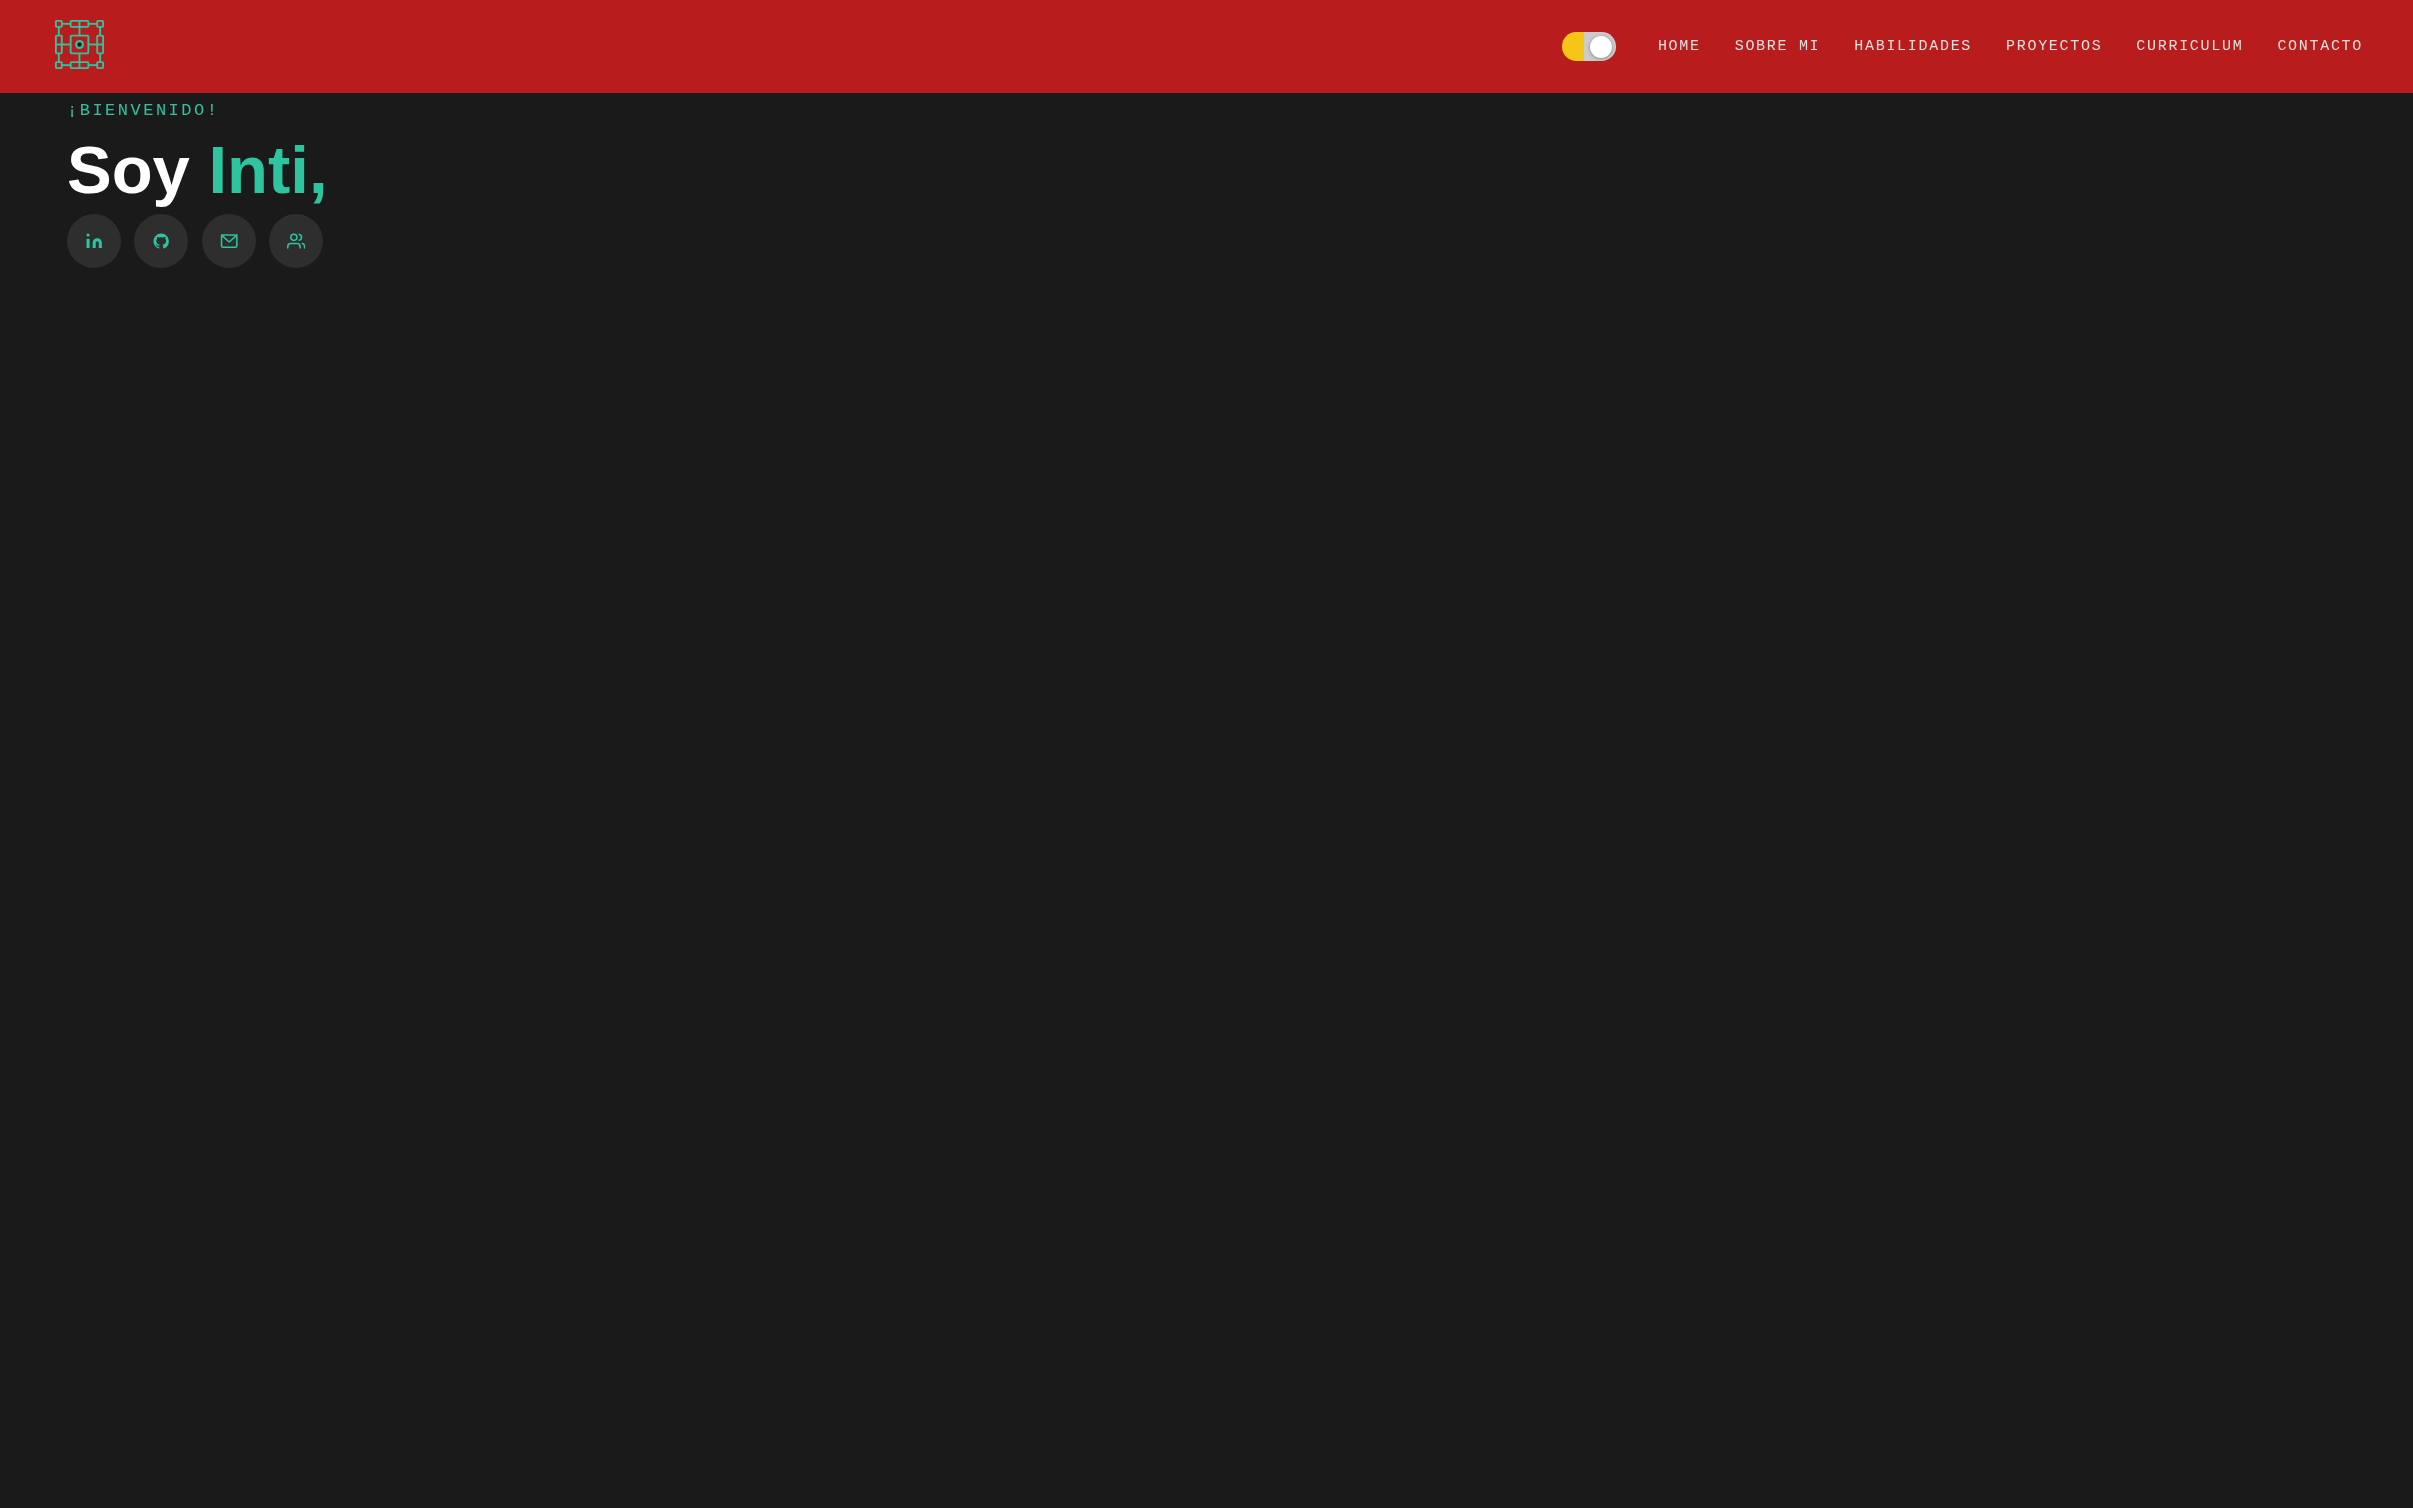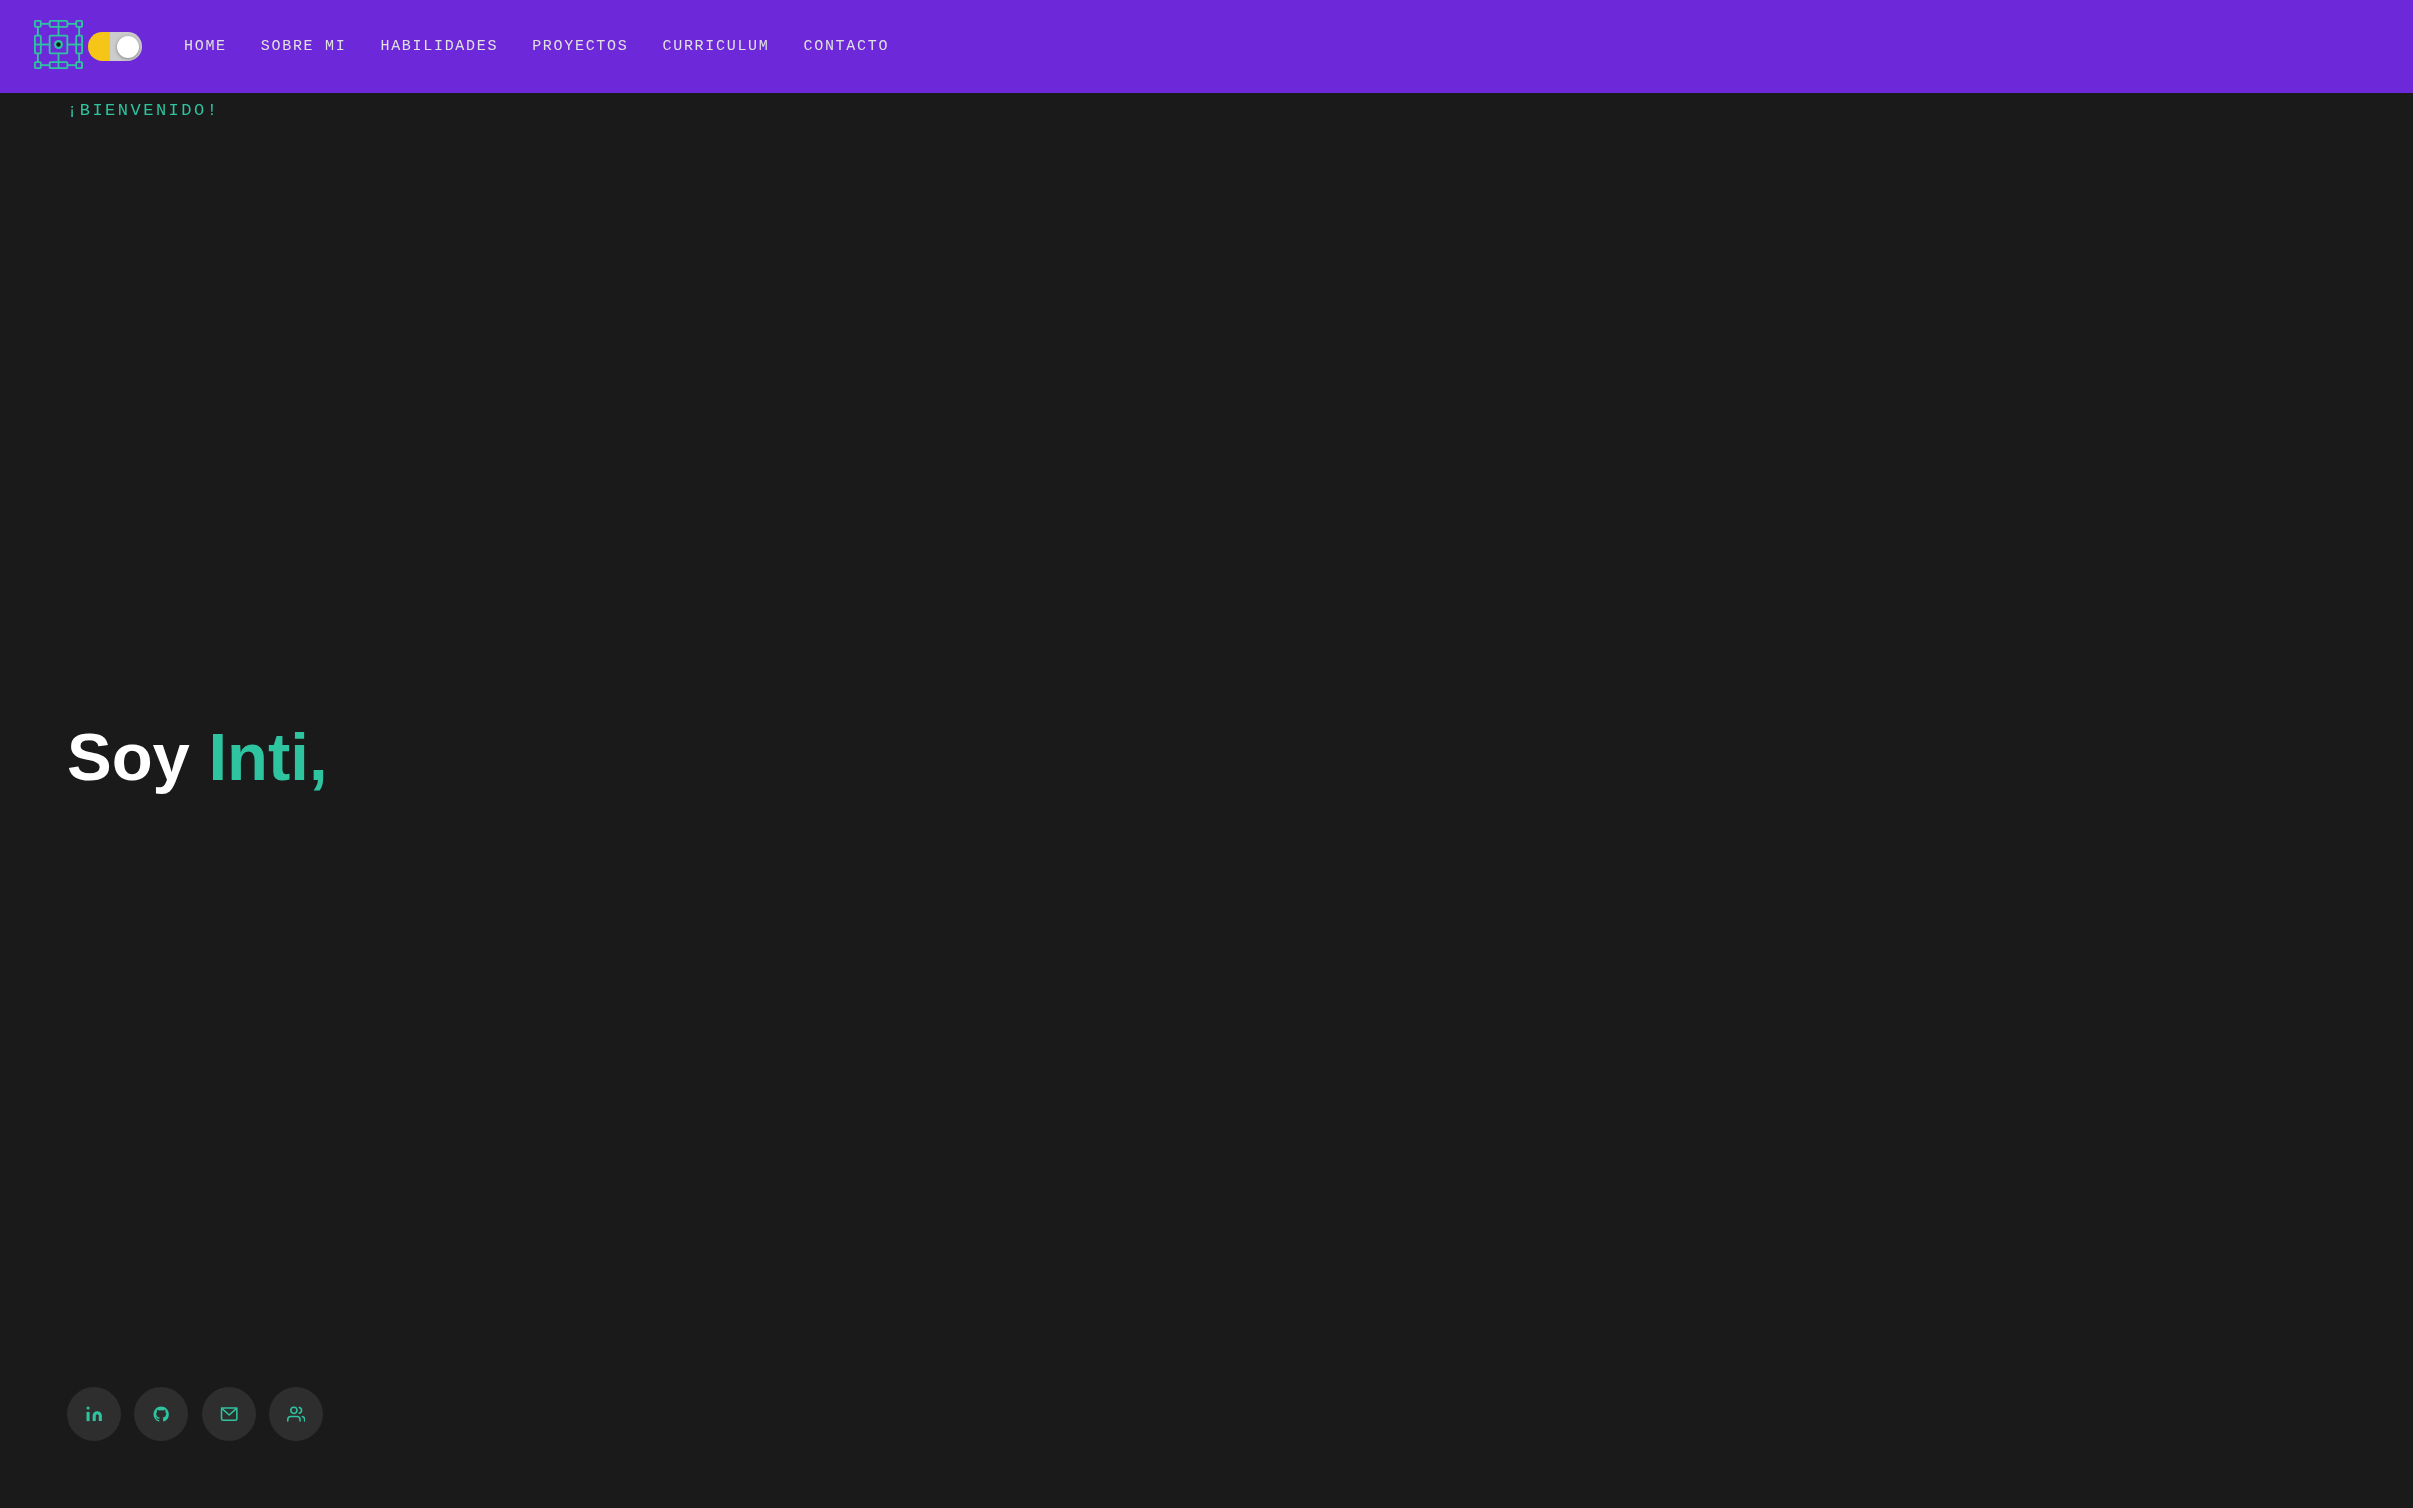--- a/index.html
+++ b/index.html
@@ -13,27 +13,28 @@
       color: #e0e0e0;
       font-family: 'Courier New', Courier, monospace;
       min-height: 100vh;
       overflow-x: hidden;
     }
 
     
     nav {
       display: flex;
       align-items: center;
-      padding: 15px 29px;
+      justify-content: space-between;
+      padding: 15px 50px;
       position: fixed;
       top: 0;
       left: 0;
       right: 0;
       z-index: 100;
-      background-color: #6d28d9;
+      background-color: #b91c1c;
     }
 
     .nav-right {
       display: flex;
       align-items: center;
       gap: 42px;
     }
 
     
     .toggle-wrapper {
@@ -83,21 +84,21 @@
       font-family: 'Courier New', Courier, monospace;
       font-weight: 400;
       text-transform: uppercase;
       transition: color 0.2s;
     }
 
     
     .hero {
       display: flex;
       flex-direction: column;
-      justify-content: space-between;
+      justify-content: flex-start;
       min-height: 100vh;
       padding: 101px 67px 67px 67px;
       max-width: 754px;
     }
 
     .welcome-text {
       color: #2ec4a0;
       font-size: 17px;
       letter-spacing: 2.5px;
       font-family: 'Courier New', Courier, monospace;

